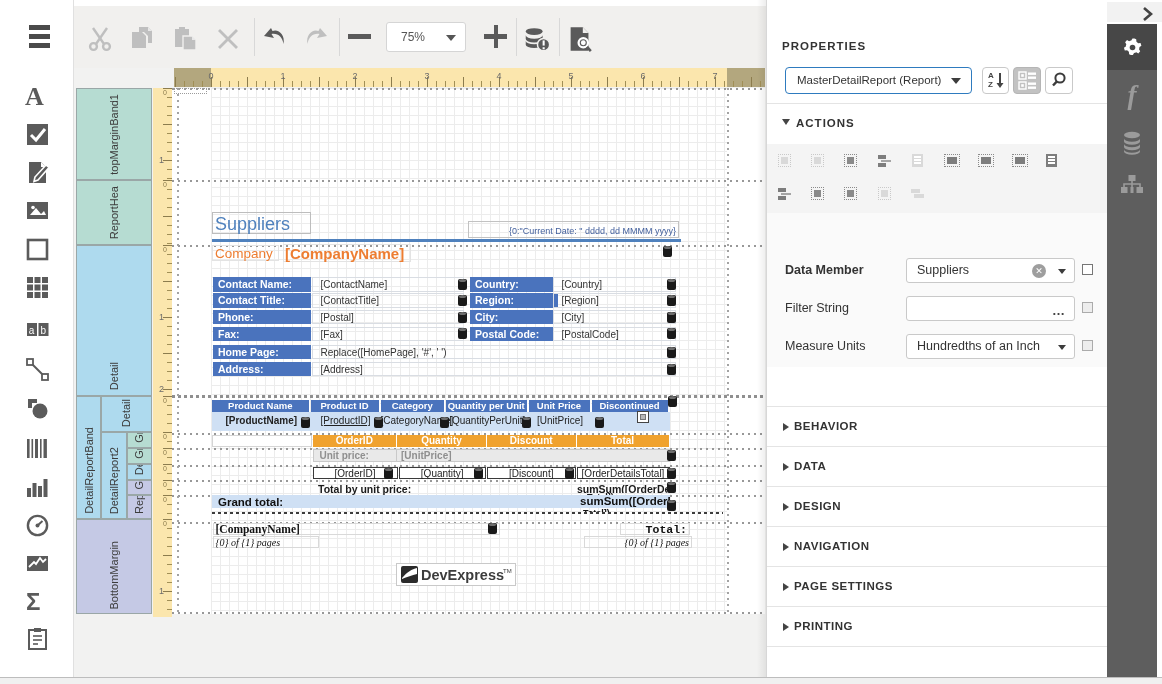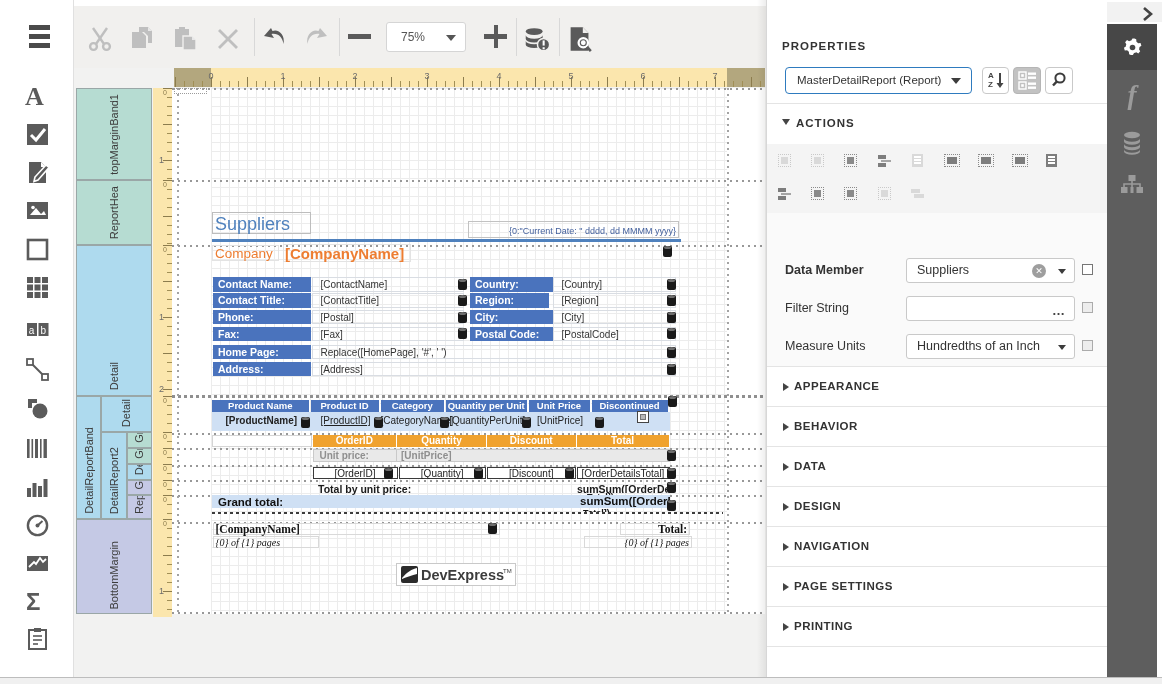--- a/index.html
+++ b/index.html
@@ -367,21 +367,21 @@
           </div>
 <div style="position:absolute;left:40px;top:151px;width:469px;height:2.5px;background:#4f81bd"></div>
 <div style="position:absolute;left:40px;top:157px;width:67px;height:16px;border:1px solid #e3e3e3;font-size:13.5px;color:#ed7d31;line-height:15px;padding-left:2px;">Company</div>
 <div style="position:absolute;left:111px;top:155.5px;width:128px;height:18px;border:1px solid #e3e3e3;font-size:15px;font-weight:bold;color:#ed7d31;line-height:17px;padding-left:1px;">[CompanyName]</div>
 <div class="bluehdr" style="left:41px;top:189.2px;width:98px;height:14.6px;line-height:14px;">Contact Name:</div>
 <div class="val" style="left:139.5px;top:189.2px;width:152.5px;height:14.6px;padding-left:8px;">[ContactName]</div>
 <div class="bluehdr" style="left:298px;top:189.2px;width:82.5px;height:14.6px;line-height:14px;">Country:</div>
 <div class="val" style="left:380.5px;top:189.2px;width:123.5px;height:14.6px;padding-left:8px;">[Country]</div>
 <div class="bluehdr" style="left:41px;top:205px;width:98px;height:14.6px;line-height:14px;">Contact Title:</div>
 <div class="val" style="left:139.5px;top:205px;width:152.5px;height:14.6px;padding-left:8px;">[ContactTitle]</div>
-<div class="bluehdr" style="left:298px;top:205px;width:79px;height:14.6px;line-height:14px;">Region:</div>
+<div class="bluehdr" style="left:298px;top:205px;width:88px;height:14.6px;line-height:14px;">Region:</div>
 <div class="val" style="left:380.5px;top:205px;width:123.5px;height:14.6px;padding-left:8px;">[Region]</div>
 <div class="bluehdr" style="left:41px;top:221.6px;width:98px;height:14.6px;line-height:14px;">Phone:</div>
 <div class="val" style="left:139.5px;top:221.6px;width:152.5px;height:14.6px;padding-left:8px;">[Postal]</div>
 <div class="bluehdr" style="left:298px;top:221.6px;width:82.5px;height:14.6px;line-height:14px;">City:</div>
 <div class="val" style="left:380.5px;top:221.6px;width:123.5px;height:14.6px;padding-left:8px;">[City]</div>
 <div class="bluehdr" style="left:41px;top:238.5px;width:98px;height:14.6px;line-height:14px;">Fax:</div>
 <div class="val" style="left:139.5px;top:238.5px;width:152.5px;height:14.6px;padding-left:8px;">[Fax]</div>
 <div class="bluehdr" style="left:298px;top:238.5px;width:82.5px;height:14.6px;line-height:14px;">Postal Code:</div>
 <div class="val" style="left:380.5px;top:238.5px;width:123.5px;height:14.6px;padding-left:8px;">[PostalCode]</div>
 <div class="bluehdr" style="left:41px;top:256.9px;width:98px;height:14.6px;line-height:14px;">Home Page:</div>
@@ -416,21 +416,21 @@
 <div class="oc" style="left:315px;top:379px;width:88.5px;height:11.5px;">[Discount]</div>
 <div class="oc" style="left:404.5px;top:379px;width:93px;height:11.5px;">[OrderDetailsTotal]</div>
 <div style="position:absolute;left:146px;top:394.5px;width:200px;font-size:10.5px;font-weight:bold;color:#1a1a1a;">Total by unit price:</div>
 <div style="position:absolute;left:405px;top:394.5px;width:90px;height:10.5px;overflow:hidden;font-size:10.5px;font-weight:bold;color:#1a1a1a;white-space:nowrap;">sumSum([OrderDetai</div>
 <div style="position:absolute;left:415px;top:404px;width:40px;height:3.5px;overflow:hidden;font-size:9px;font-weight:bold;color:#1a1a1a;">Total])</div>
 <div style="position:absolute;left:40px;top:406.5px;width:458px;height:13px;background:#cfe0f4"></div>
 <div style="position:absolute;left:46px;top:407.5px;font-size:11.5px;font-weight:bold;color:#111;">Grand total:</div>
 <div style="position:absolute;left:408px;top:407px;width:90px;height:13px;overflow:hidden;font-size:11.5px;font-weight:bold;color:#111;white-space:nowrap;">sumSum([OrderDet</div>
 <div style="position:absolute;left:411px;top:420px;width:44px;height:4px;overflow:hidden;font-size:9px;font-weight:bold;color:#111;">Total])</div>
 <div style="position:absolute;left:40.5px;top:434.5px;width:287px;height:12px;border:1px solid #d9d9d9;font-family:'Liberation Serif',serif;font-size:11.5px;font-weight:bold;color:#111;line-height:11px;padding-left:2px;">[CompanyName]</div>
-<div style="position:absolute;left:448px;top:434.5px;width:70px;height:12px;border:1px solid #d9d9d9;font-family:Liberation Serif, serif;font-size:11.5px;font-weight:bold;color:#111;line-height:11px;text-align:right;padding-right:2px;">Total:</div>
+<div style="position:absolute;left:448px;top:434.5px;width:70px;height:12px;border:1px solid #d9d9d9;font-family:Liberation Mono, monospace;font-size:11.5px;font-weight:bold;color:#111;line-height:11px;text-align:right;padding-right:2px;">Total:</div>
 <div style="position:absolute;left:40.5px;top:447.5px;width:106px;height:12px;border:1px solid #d9d9d9;font-family:'Liberation Serif',serif;font-size:10px;font-style:italic;color:#111;line-height:11px;padding-left:2px;">{0} of {1} pages</div>
 <div style="position:absolute;left:412px;top:447.5px;width:108px;height:12px;border:1px solid #d9d9d9;font-family:'Liberation Serif',serif;font-size:10px;font-style:italic;color:#111;line-height:11px;text-align:right;padding-right:2px;">{0} of {1} pages</div>
 <div style="position:absolute;left:224px;top:475px;width:120px;height:23px;border:1px solid #c9c9c9;background:#fff;">
 <svg width="118" height="21" viewBox="0 0 118 21" style="position:absolute;left:2px;top:1px;">
 <rect x="2" y="1" width="17" height="17" rx="2" fill="#2b2b2b"></rect>
 <path d="M3 13 C8 7,13 4,18 3 L18 9 C13 10,8 12,3 14 Z" fill="#fff"></path>
 <text x="22" y="15" font-family="Liberation Sans" font-size="14.5" font-weight="bold" fill="#3c3c3c">DevExpress</text>
 <text x="104" y="8" font-family="Liberation Sans" font-size="6" fill="#3c3c3c">TM</text>
 </svg>
           </div>
@@ -565,24 +565,20 @@
         <span class="pinput">
           <span style="position:absolute;right:8px;top:2px;font-size:13px;font-weight:bold;color:#444;letter-spacing:1px;">…</span>
         </span>
         <span class="pchk g"></span>
       </div>
 <div class="prow" style="top:326.5px">
         <span class="lab ">Measure Units</span>
         <span class="pinput">Hundredths of an Inch<span class="dn"></span></span>
         <span class="pchk g"></span>
       </div>
-<div class="sect" style="top:365.5px">
-        <span class="tri"></span>
-        <b>APPEARANCE</b>
-      </div>
 <div class="sect" style="top:405.5px">
         <span class="tri"></span>
         <b>BEHAVIOR</b>
       </div>
 <div class="sect" style="top:445.5px">
         <span class="tri"></span>
         <b>DATA</b>
       </div>
 <div class="sect" style="top:485.5px">
         <span class="tri"></span>

